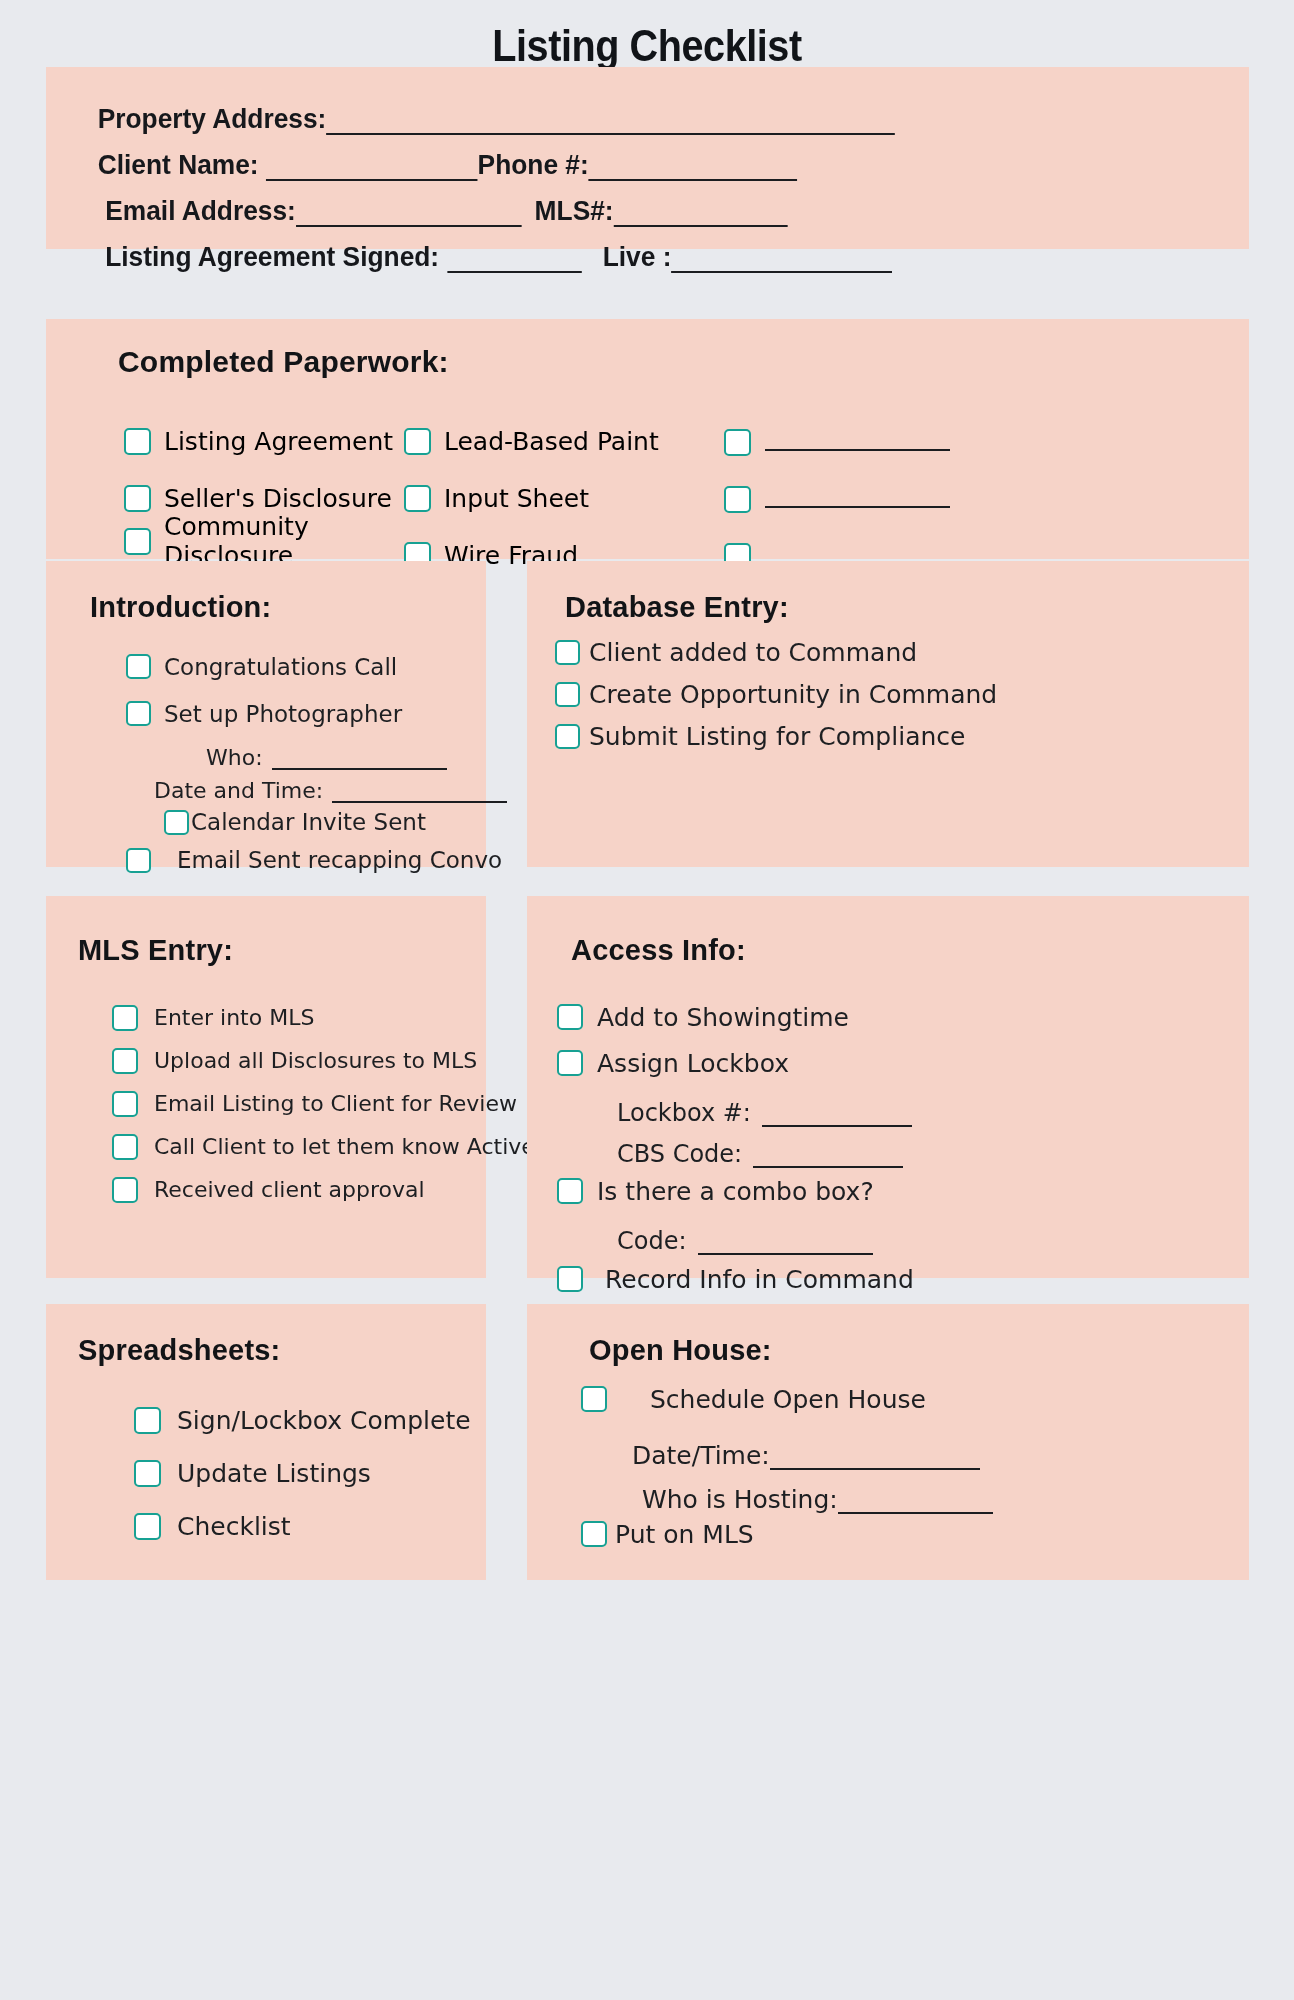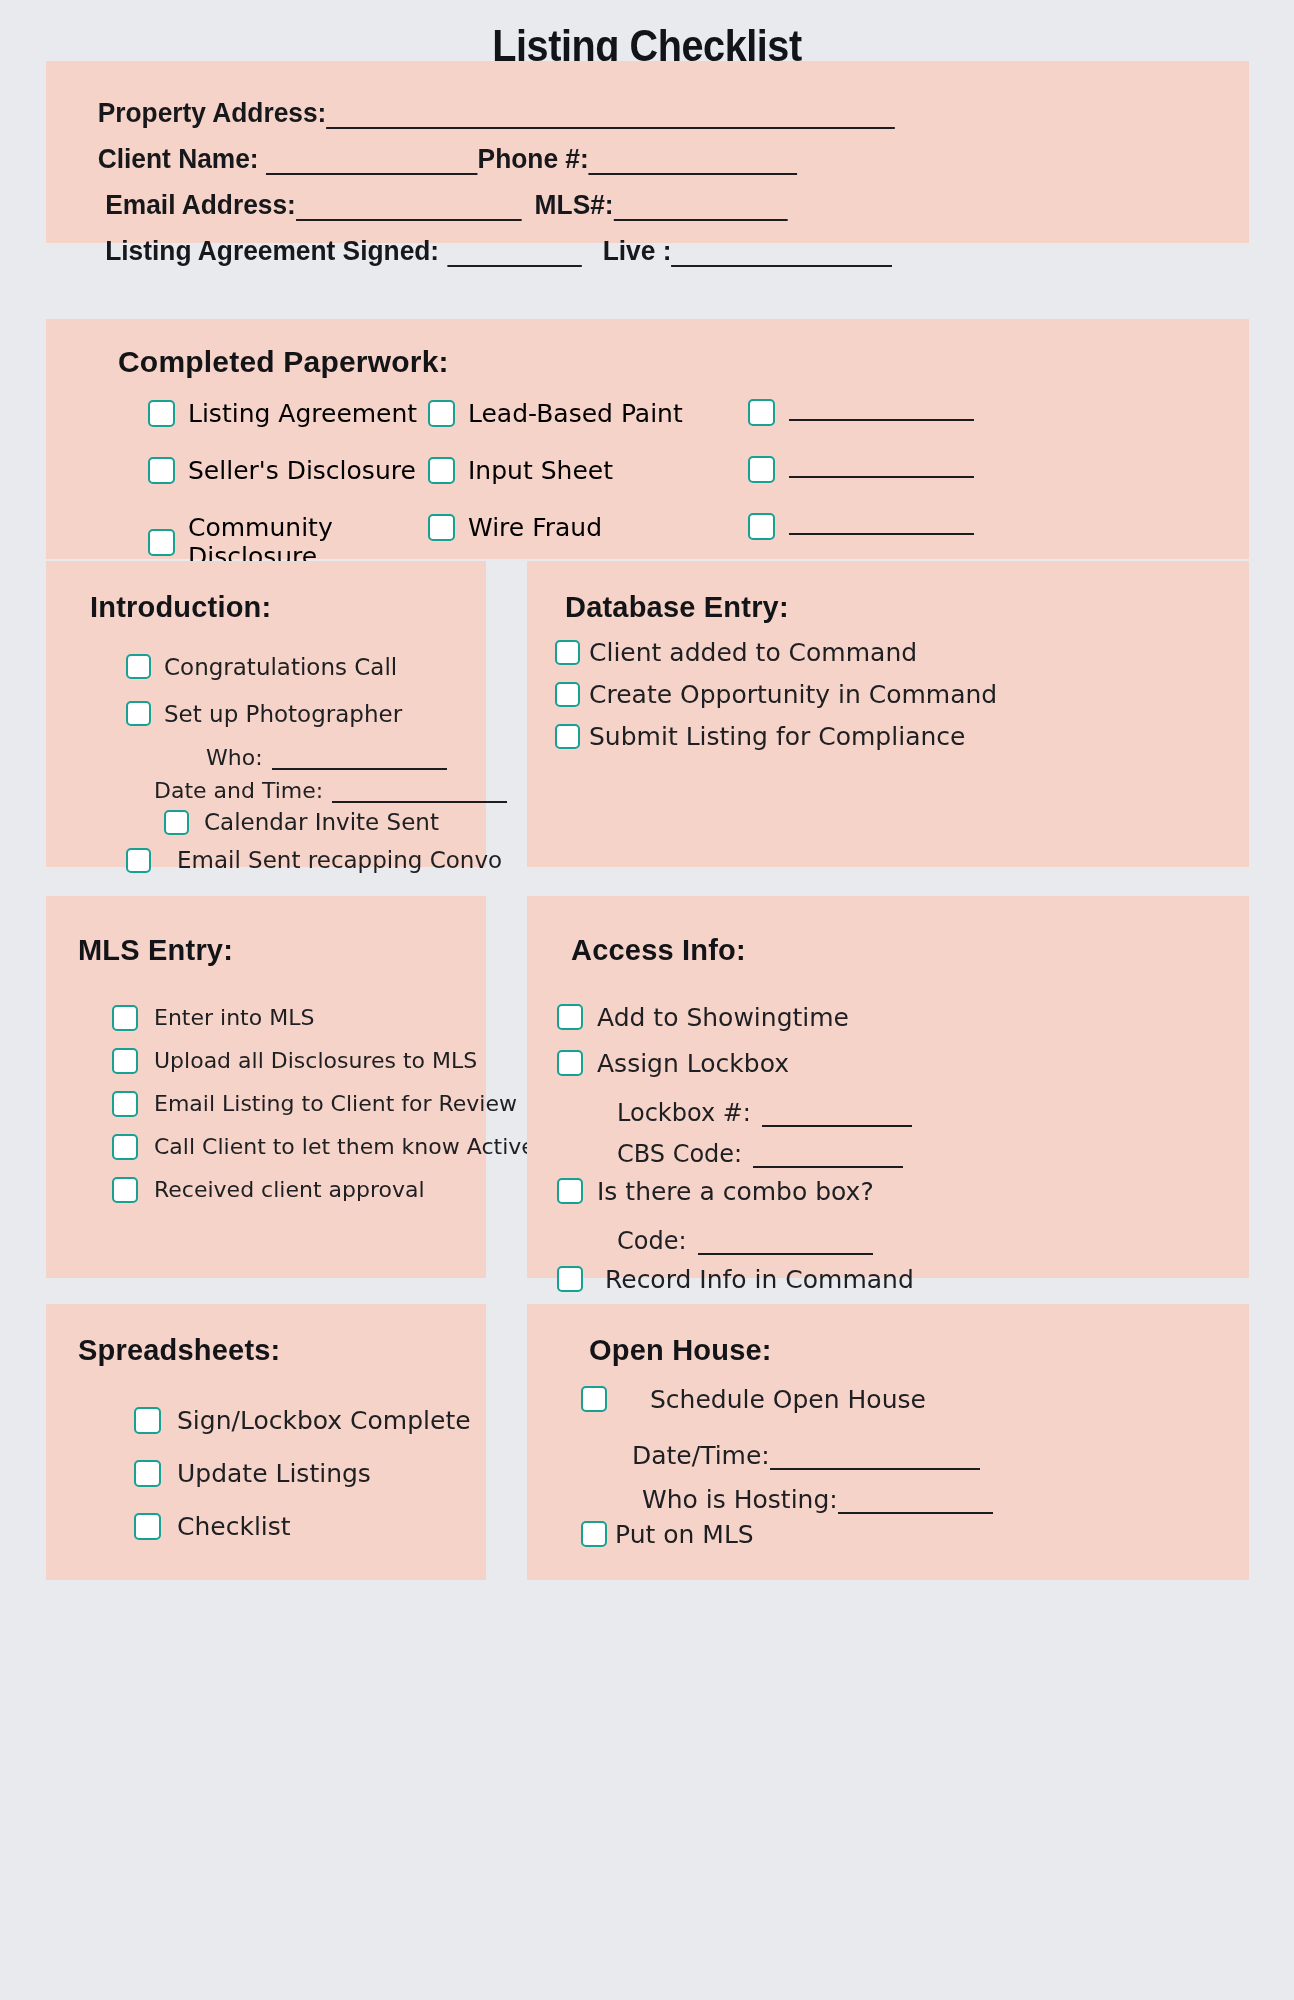--- a/index.html
+++ b/index.html
@@ -34,21 +34,21 @@
 
   
   .card {
     background: #f6d3c8;
     position: absolute;
   }
 
   
   .header-card {
     left: 46px;
-    top: 61px;
+    top: 67px;
     width: 1203px;
     height: 182px;
     padding: 22px 0 0 0;
   }
   .hrow {
     font-family: "Liberation Sans", sans-serif;
     font-weight: bold;
     font-size: 28px;
     color: #16181c;
     white-space: nowrap;
@@ -104,21 +104,21 @@
   }
 
   
   .paperwork-card {
     left: 46px; top: 319px; width: 1203px; height: 240px;
   }
   .paperwork-card .sec-head { position: absolute; left: 72px; top: 26px; font-size: 30px; }
   .pw-grid {
     position: absolute; left: 0; top: 80px; width: 100%;
   }
-  .pw-row { display: flex; height: 57px; align-items: flex-start; padding-left: 24px; }
+  .pw-row { display: flex; height: 57px; align-items: flex-end; }
   .pw-c1 { width: 358px; padding-left: 78px; }
   .pw-c2 { width: 320px; }
   .pw-c3 { width: 280px; }
   .pw-cell { display: flex; align-items: center; }
   .pw-cell .cb { width: 27px; height: 27px; }
   .pw-cell .txt { font-size: 25px; margin-left: 13px; }
   .pw-cell .blank { width: 185px; margin-left: 14px; }
 
   
   .intro-card { left: 46px; top: 561px; width: 440px; height: 306px; }
@@ -132,21 +132,21 @@
     font-size: 22px; color: #1d1f22;
     display: flex; align-items: flex-end; white-space: nowrap;
     height: 33px;
   }
   .sub-who { padding-left: 160px; }
   .sub-who .blank { width: 175px; margin-left: 9px; }
   .sub-dt { padding-left: 108px; }
   .sub-dt .blank { width: 175px; margin-left: 9px; }
   .intro-item2 { padding-left: 118px; height: 38px; }
   .intro-item2 .cb { width: 25px; height: 25px; }
-  .intro-item2 .txt { font-size: 23px; margin-left: 15px; }
+  .intro-item2 .txt { font-size: 23px; margin-left: 2px; }
   .intro-item3 { padding-left: 80px; height: 38px; }
   .intro-item3 .cb { width: 25px; height: 25px; }
   .intro-item3 .txt { font-size: 23px; margin-left: 26px; }
 
   
   .db-card { left: 527px; top: 561px; width: 722px; height: 306px; }
   .db-card .sec-head { position: absolute; left: 38px; top: 30px; }
   .db-list { position: absolute; left: 0; top: 70px; width: 100%; }
   .db-item { padding-left: 28px; height: 42px; }
   .db-item .cb { width: 25px; height: 25px; }

